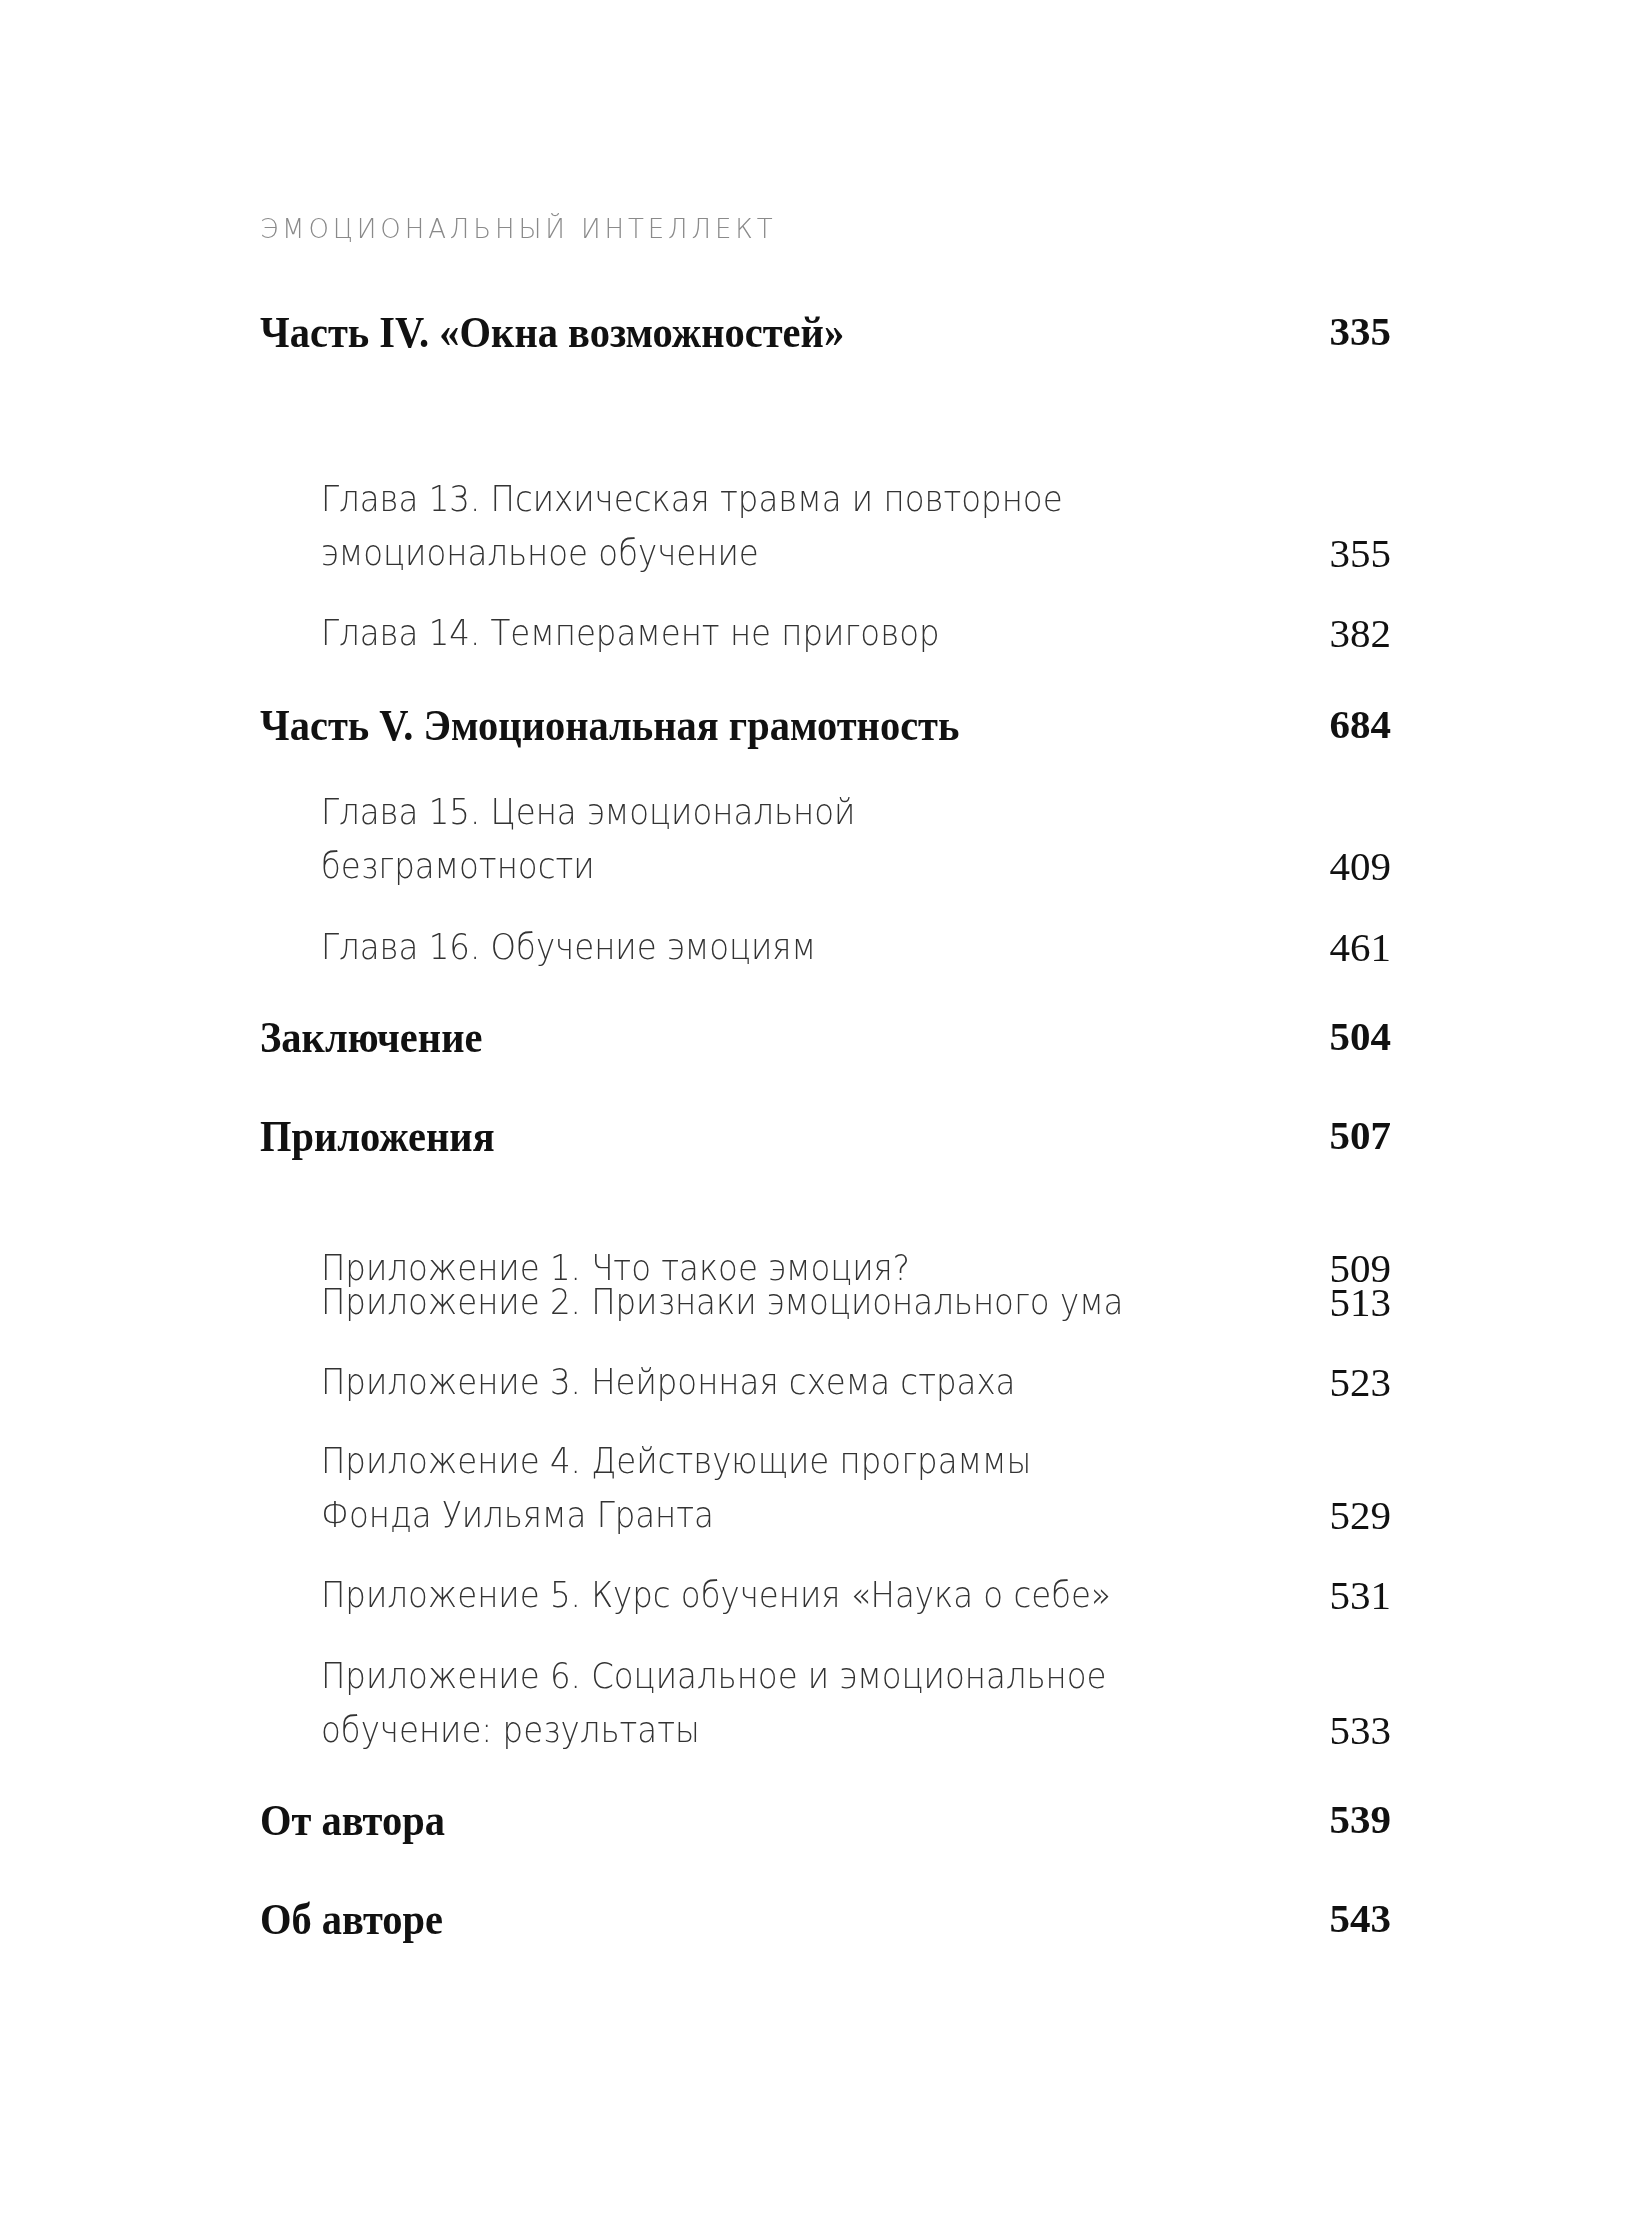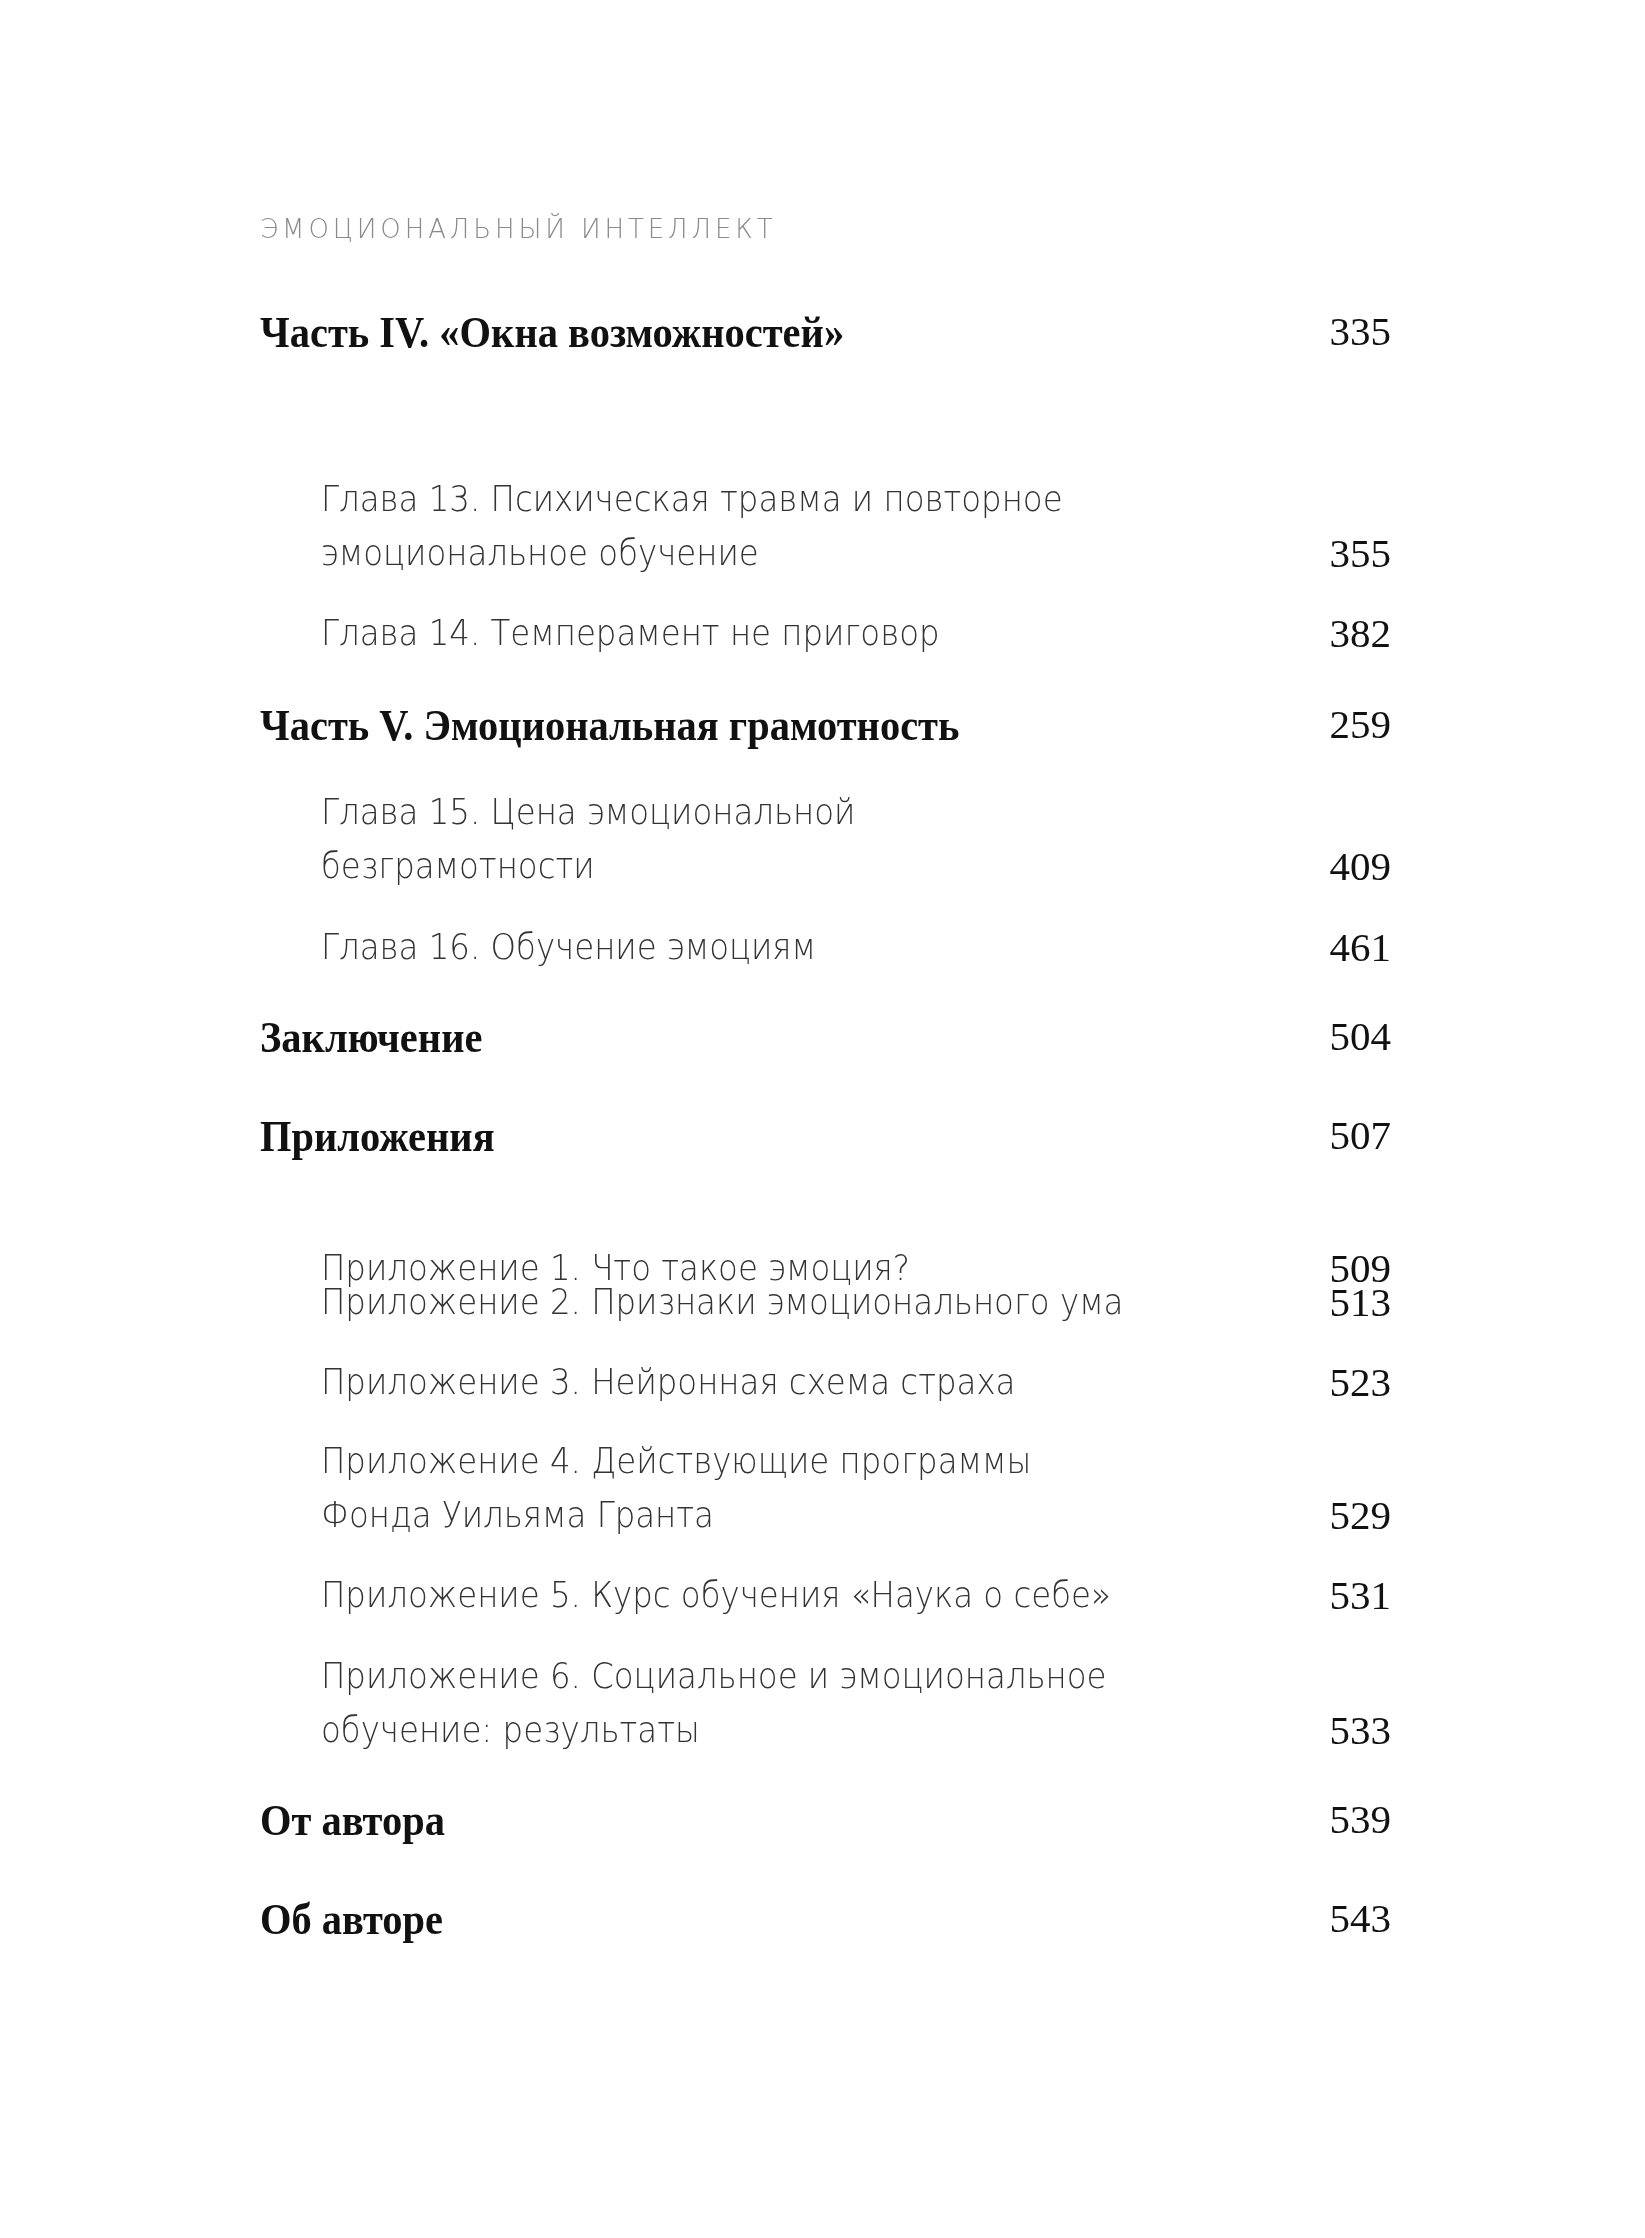--- a/index.html
+++ b/index.html
@@ -11,21 +11,21 @@
     color: #8a8a8a; font-weight: 300; white-space: nowrap;
   }
   .row { position: absolute; left: 260px; width: 1131px; }
   .row .title { position: absolute; left: 0; white-space: nowrap; }
   .row .page-num { position: absolute; right: 0; white-space: nowrap;
     font-family: "Liberation Serif", serif; font-size: 41px; color: #111; }
   .part .title { font-family: "Liberation Serif", serif; font-weight: 700; font-size: 44px; color: #111;
     transform: scaleX(0.92); transform-origin: left; }
   .chapter .title { left: 61px; font-family: "DejaVu Sans", sans-serif; font-weight: 300;
     font-size: 36px; color: #333; line-height: 54px; transform: scaleX(0.9); transform-origin: left; }
-  .part .page-num { font-weight: 400; }
+  .part .page-num { font-weight: 700; }
 </style>
 </head>
 <body>
 
 <div class="page">
   <div class="running-head">ЭМОЦИОНАЛЬНЫЙ ИНТЕЛЛЕКТ</div>
 
   <div class="row part" style="top:307px;height:56px;">
     <span class="title">Часть IV. «Окна возможностей»</span>
     <span class="page-num">335</span>
@@ -38,21 +38,21 @@
     <span class="page-num" style="top:54px;line-height:54px;">355</span>
   </div>
 
   <div class="row chapter" style="top:606px;height:54px;">
     <span class="title">Глава 14. Темперамент не приговор</span>
     <span class="page-num" style="top:0;line-height:54px;">382</span>
   </div>
 
   <div class="row part" style="top:700px;height:56px;">
     <span class="title">Часть V. Эмоциональная грамотность</span>
-    <span class="page-num">259</span>
+    <span class="page-num">684</span>
   </div>
 
   <div class="row chapter" style="top:785px;height:109px;">
     <span class="title" style="top:0;">Глава 15. Цена эмоциональной</span>
     <span class="title" style="top:54px;">безграмотности</span>
     <span class="page-num" style="top:54px;line-height:54px;">409</span>
   </div>
 
   <div class="row chapter" style="top:920px;height:54px;">
     <span class="title">Глава 16. Обучение эмоциям</span>

